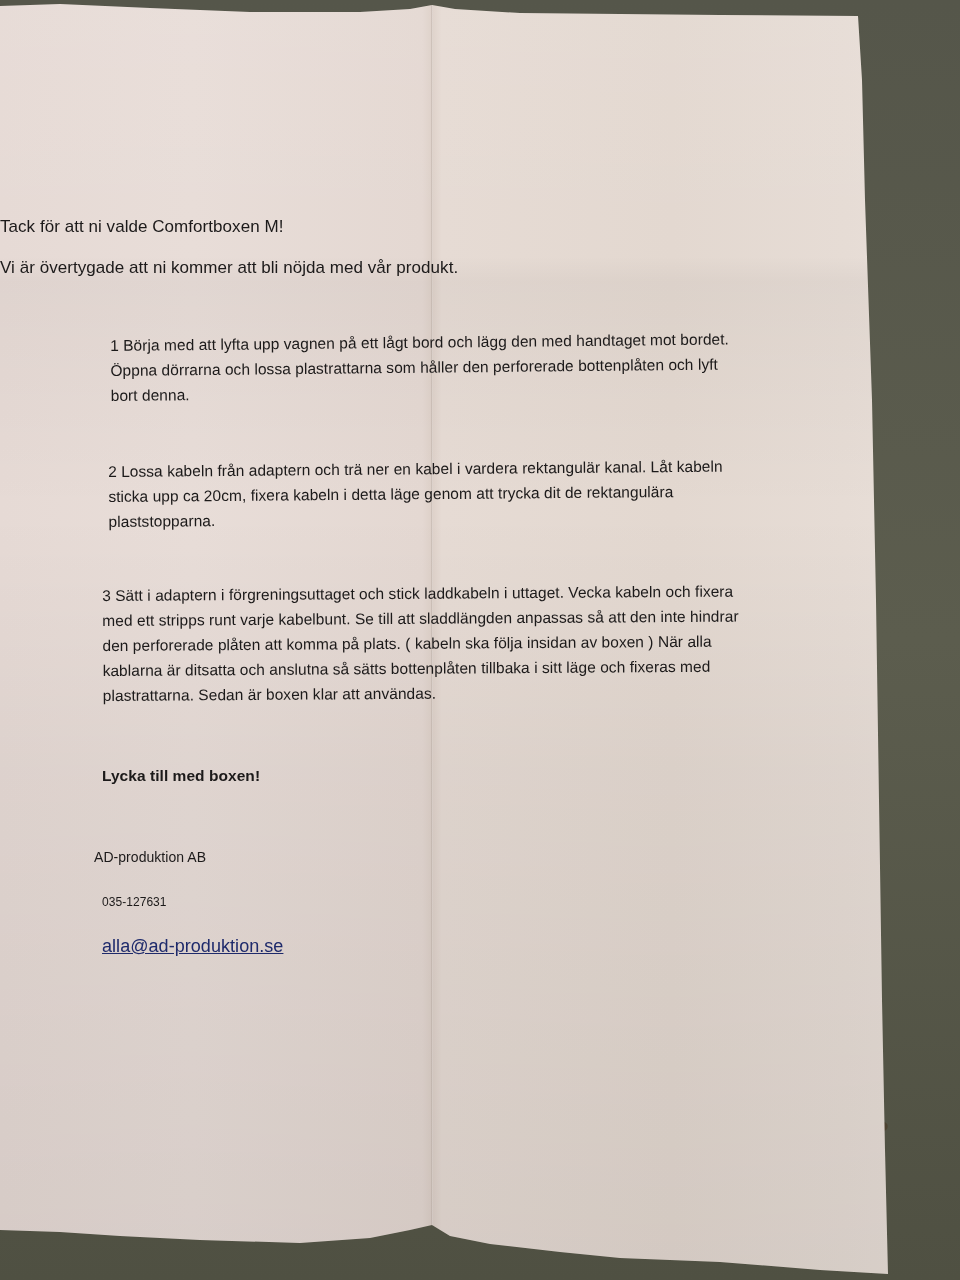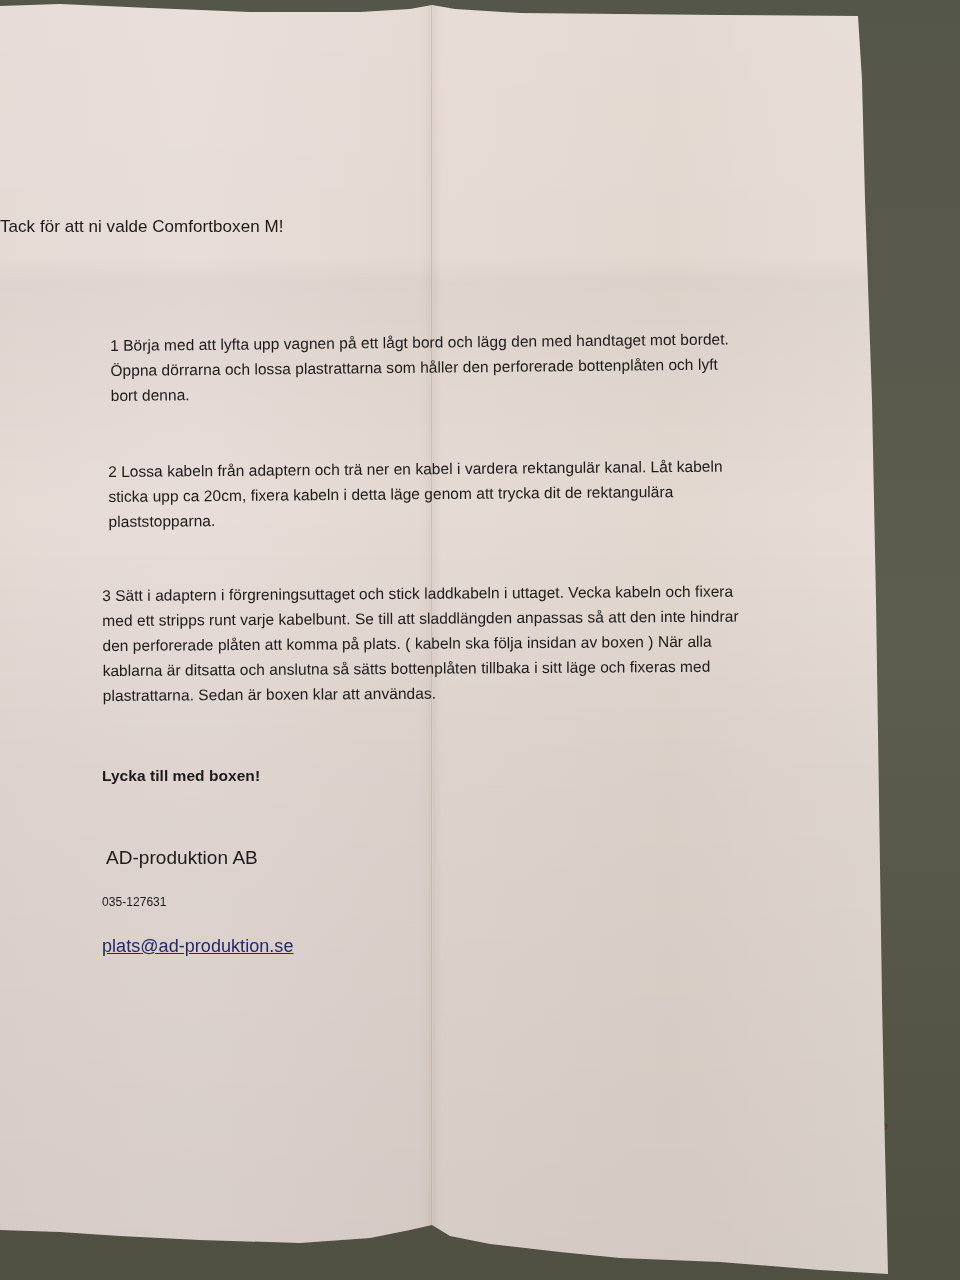--- a/index.html
+++ b/index.html
@@ -76,40 +76,41 @@
   .title2 {
     left: 0;
     width: 876px;
     top: 255px;
     font-size: 17px;
   }
   .p1 { left: 110px; top: 333px; transform: rotate(-0.6deg); transform-origin: left top; }
   .p2 { left: 108px; top: 459px; transform: rotate(-0.5deg); transform-origin: left top; }
   .p3 { left: 102px; top: 583px; transform: rotate(-0.4deg); transform-origin: left top; }
   .p4 { left: 102px; top: 763px; font-weight: bold; }
-  .sig { left: 106px; top: 845px; font-size: 19px; }
+  .sig { left: 94px; top: 845px; font-size: 14px; }
   .phone { left: 102px; top: 890px; font-size: 12px; }
   .email {
     left: 102px;
     top: 934px;
     font-size: 18px;
     color: #1e2a6b;
     text-decoration: underline;
     cursor: pointer;
   }
   .line { display: block; }
 </style>
 </head>
 <body>
 
 <div class="paper">
   <div class="paper-shade"></div>
   <div class="fold"></div>
 
   <div class="text center title1">Tack för att ni valde Comfortboxen M!</div>
+  <div class="text center title2">Vi är övertygade att ni kommer att bli nöjda med vår produkt.</div>
 
   <div class="text p1">
     <span class="line">1 Börja med att lyfta upp vagnen på ett lågt bord och lägg den med handtaget mot bordet.</span>
     <span class="line">Öppna dörrarna och lossa plastrattarna som håller den perforerade bottenplåten och lyft</span>
     <span class="line">bort denna.</span>
   </div>
 
   <div class="text p2">
     <span class="line">2 Lossa kabeln från adaptern och trä ner en kabel i vardera rektangulär kanal. Låt kabeln</span>
     <span class="line">sticka upp ca 20cm, fixera kabeln i detta läge genom att trycka dit de rektangulära</span>
@@ -120,14 +121,14 @@
     <span class="line">3 Sätt i adaptern i förgreningsuttaget och stick laddkabeln i uttaget. Vecka kabeln och fixera</span>
     <span class="line">med ett stripps runt varje kabelbunt. Se till att sladdlängden anpassas så att den inte hindrar</span>
     <span class="line">den perforerade plåten att komma på plats.  ( kabeln ska följa insidan av boxen )  När alla</span>
     <span class="line">kablarna är ditsatta och anslutna så sätts bottenplåten tillbaka i sitt läge och fixeras med</span>
     <span class="line">plastrattarna. Sedan är boxen klar att användas.</span>
   </div>
 
   <div class="text p4">Lycka till med boxen!</div>
   <div class="text sig">AD-produktion  AB</div>
   <div class="text phone">035-127631</div>
-  <div class="text email">plats@ad-produktion.se</div>
+  <div class="text email">alla@ad-produktion.se</div>
 </div>
 
 </body></html>

